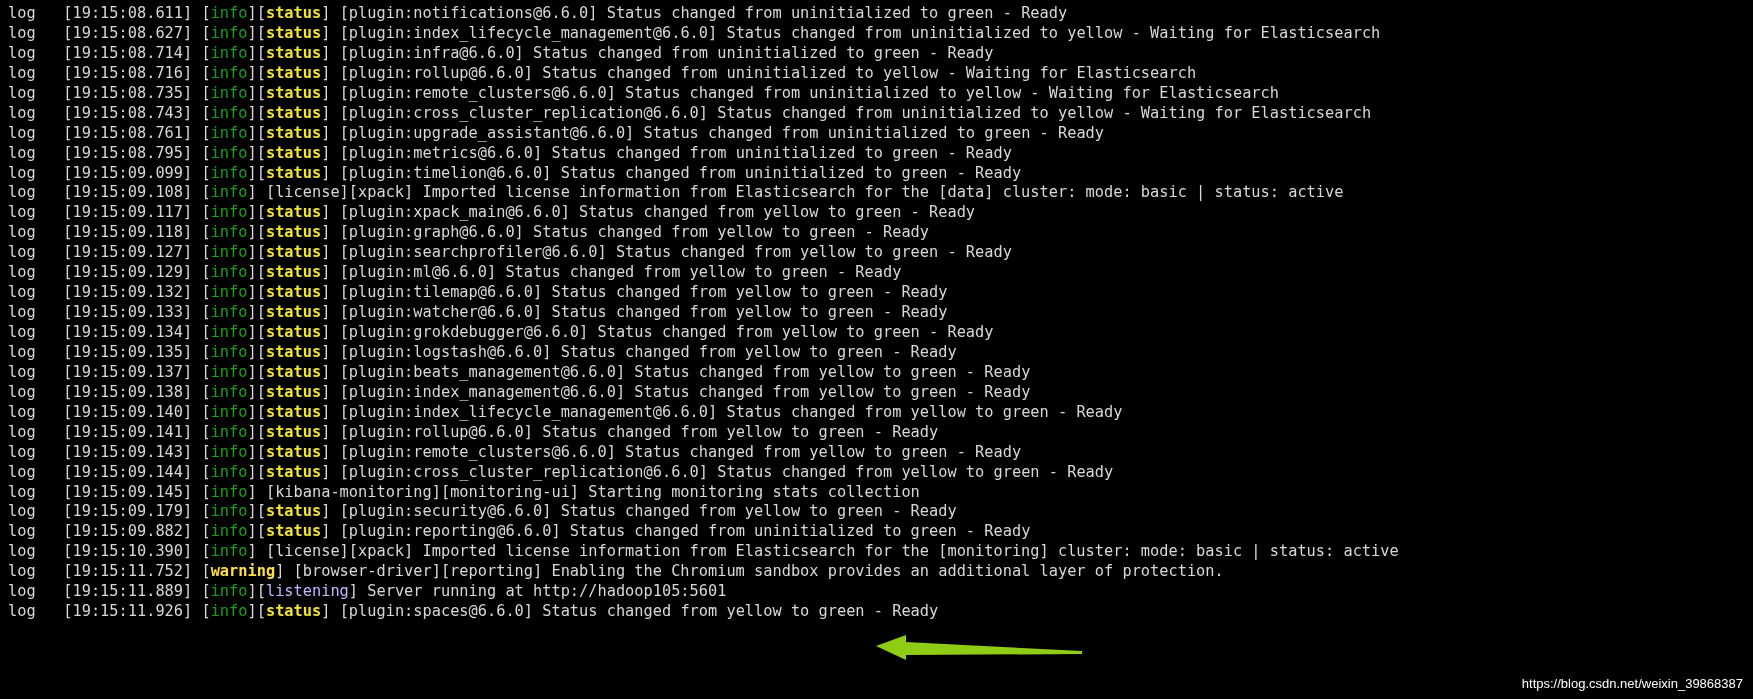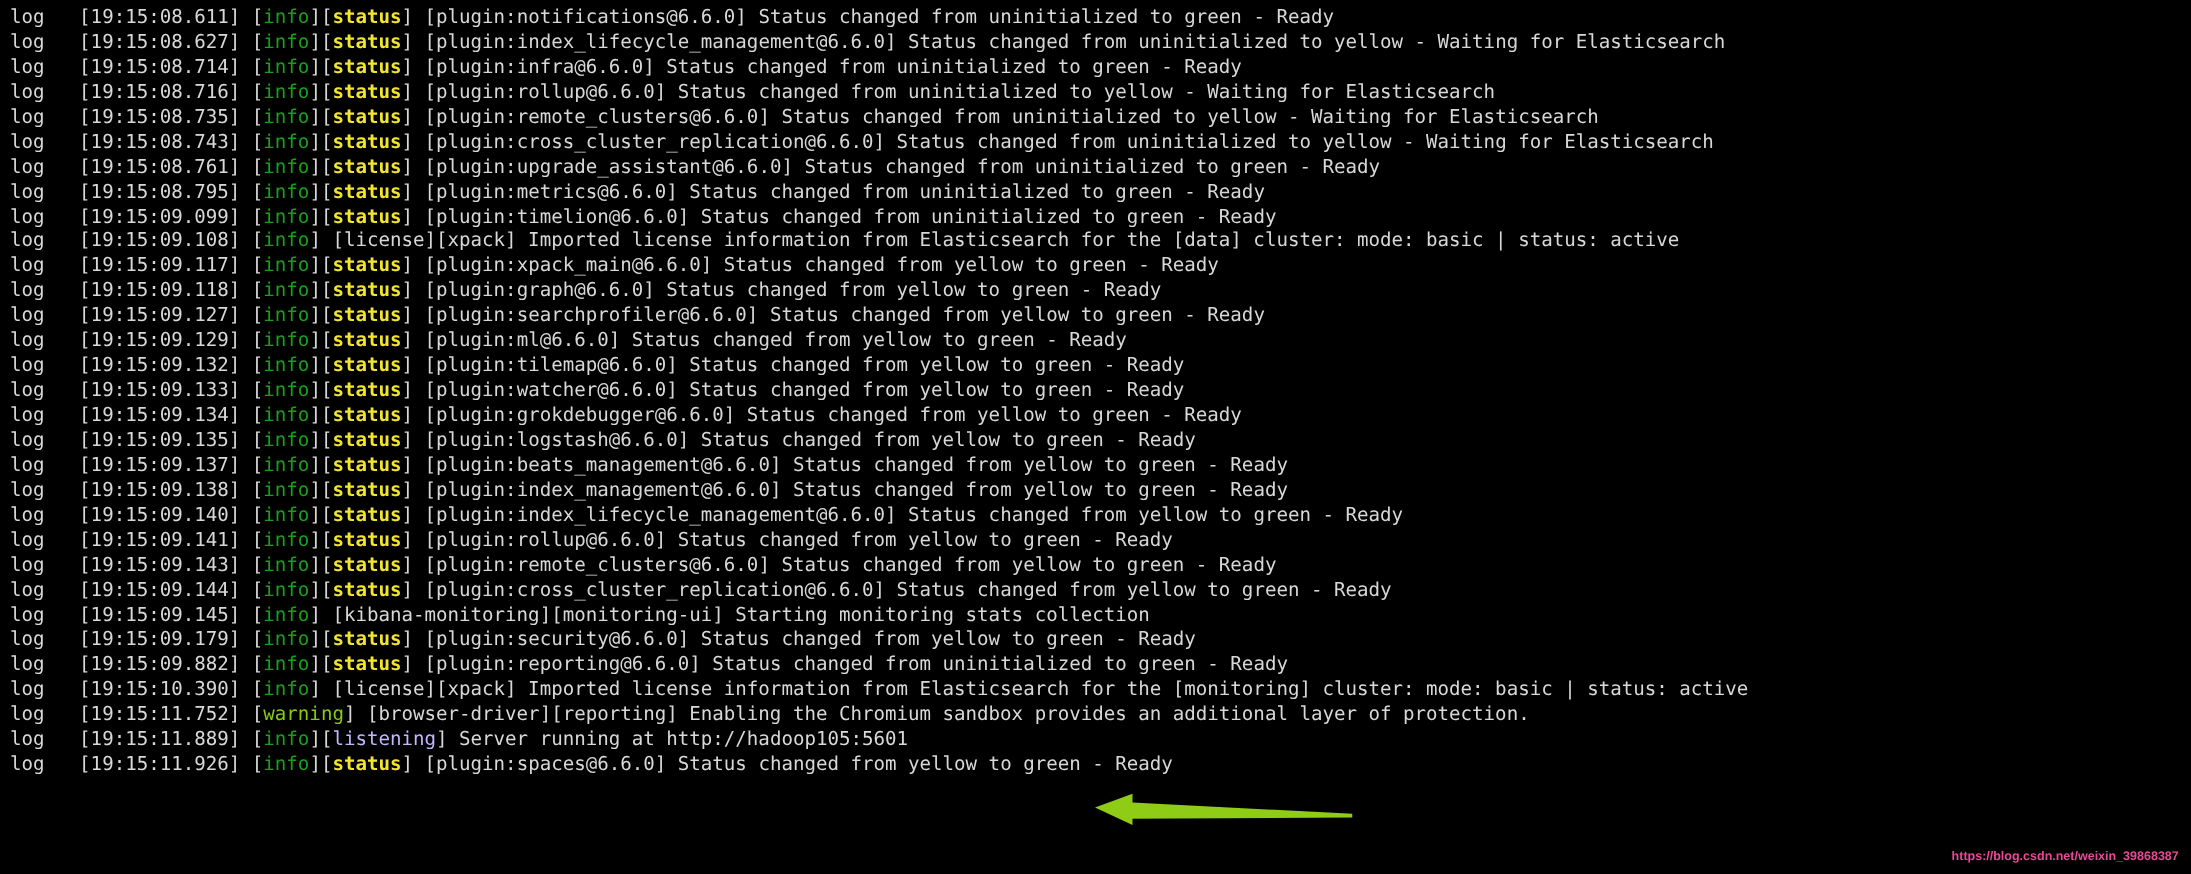--- a/index.html
+++ b/index.html
@@ -31,42 +31,41 @@
     white-space: pre;
     letter-spacing: 0px;
     padding-left: 8px;
     height: 19.95px;
   }
   .tok { white-space: pre; }
   .t-level   { color: #d8d8d8; }
   .t-white   { color: #d8d8d8; }
   .t-info    { color: #17a01a; }
   .t-status  { color: #f2e530; font-weight: bold; }
-  .t-warning { color: #84cc16; }
+  .t-warning { color: #fde047; font-weight: bold; }
   .t-listening { color: #c4b5fd; }
   .t-plain   { color: #d8d8d8; }
 
   #arrow-annotation {
     position: absolute;
     left: 876px;
     top: 633px;
     width: 206px;
     height: 32px;
     pointer-events: none;
   }
   #watermark {
     position: absolute;
     right: 10px;
     bottom: 8px;
-    color: #ec4899;
+    color: #ffffff;
     font-family: "Liberation Sans", sans-serif;
-    font-size: 10px;
+    font-size: 13px;
     letter-spacing: 0px;
     white-space: nowrap;
-    font-weight: bold;
   }
 </style>
 </head>
 <body>
 
 <div id="terminal">
   <div id="log-lines">
       <div class="log-line"><span class="tok t-level">log</span><span class="tok">   </span><span class="tok t-white">[19:15:08.611]</span><span class="tok"> </span><span class="tok t-plain">[</span><span class="tok t-info">info</span><span class="tok t-plain">][</span><span class="tok t-status">status</span><span class="tok t-plain">]</span><span class="tok"> </span><span class="tok t-white">[plugin:notifications@6.6.0] Status changed from uninitialized to green - Ready</span></div>
       <div class="log-line"><span class="tok t-level">log</span><span class="tok">   </span><span class="tok t-white">[19:15:08.627]</span><span class="tok"> </span><span class="tok t-plain">[</span><span class="tok t-info">info</span><span class="tok t-plain">][</span><span class="tok t-status">status</span><span class="tok t-plain">]</span><span class="tok"> </span><span class="tok t-white">[plugin:index_lifecycle_management@6.6.0] Status changed from uninitialized to yellow - Waiting for Elasticsearch</span></div>
       <div class="log-line"><span class="tok t-level">log</span><span class="tok">   </span><span class="tok t-white">[19:15:08.714]</span><span class="tok"> </span><span class="tok t-plain">[</span><span class="tok t-info">info</span><span class="tok t-plain">][</span><span class="tok t-status">status</span><span class="tok t-plain">]</span><span class="tok"> </span><span class="tok t-white">[plugin:infra@6.6.0] Status changed from uninitialized to green - Ready</span></div>

